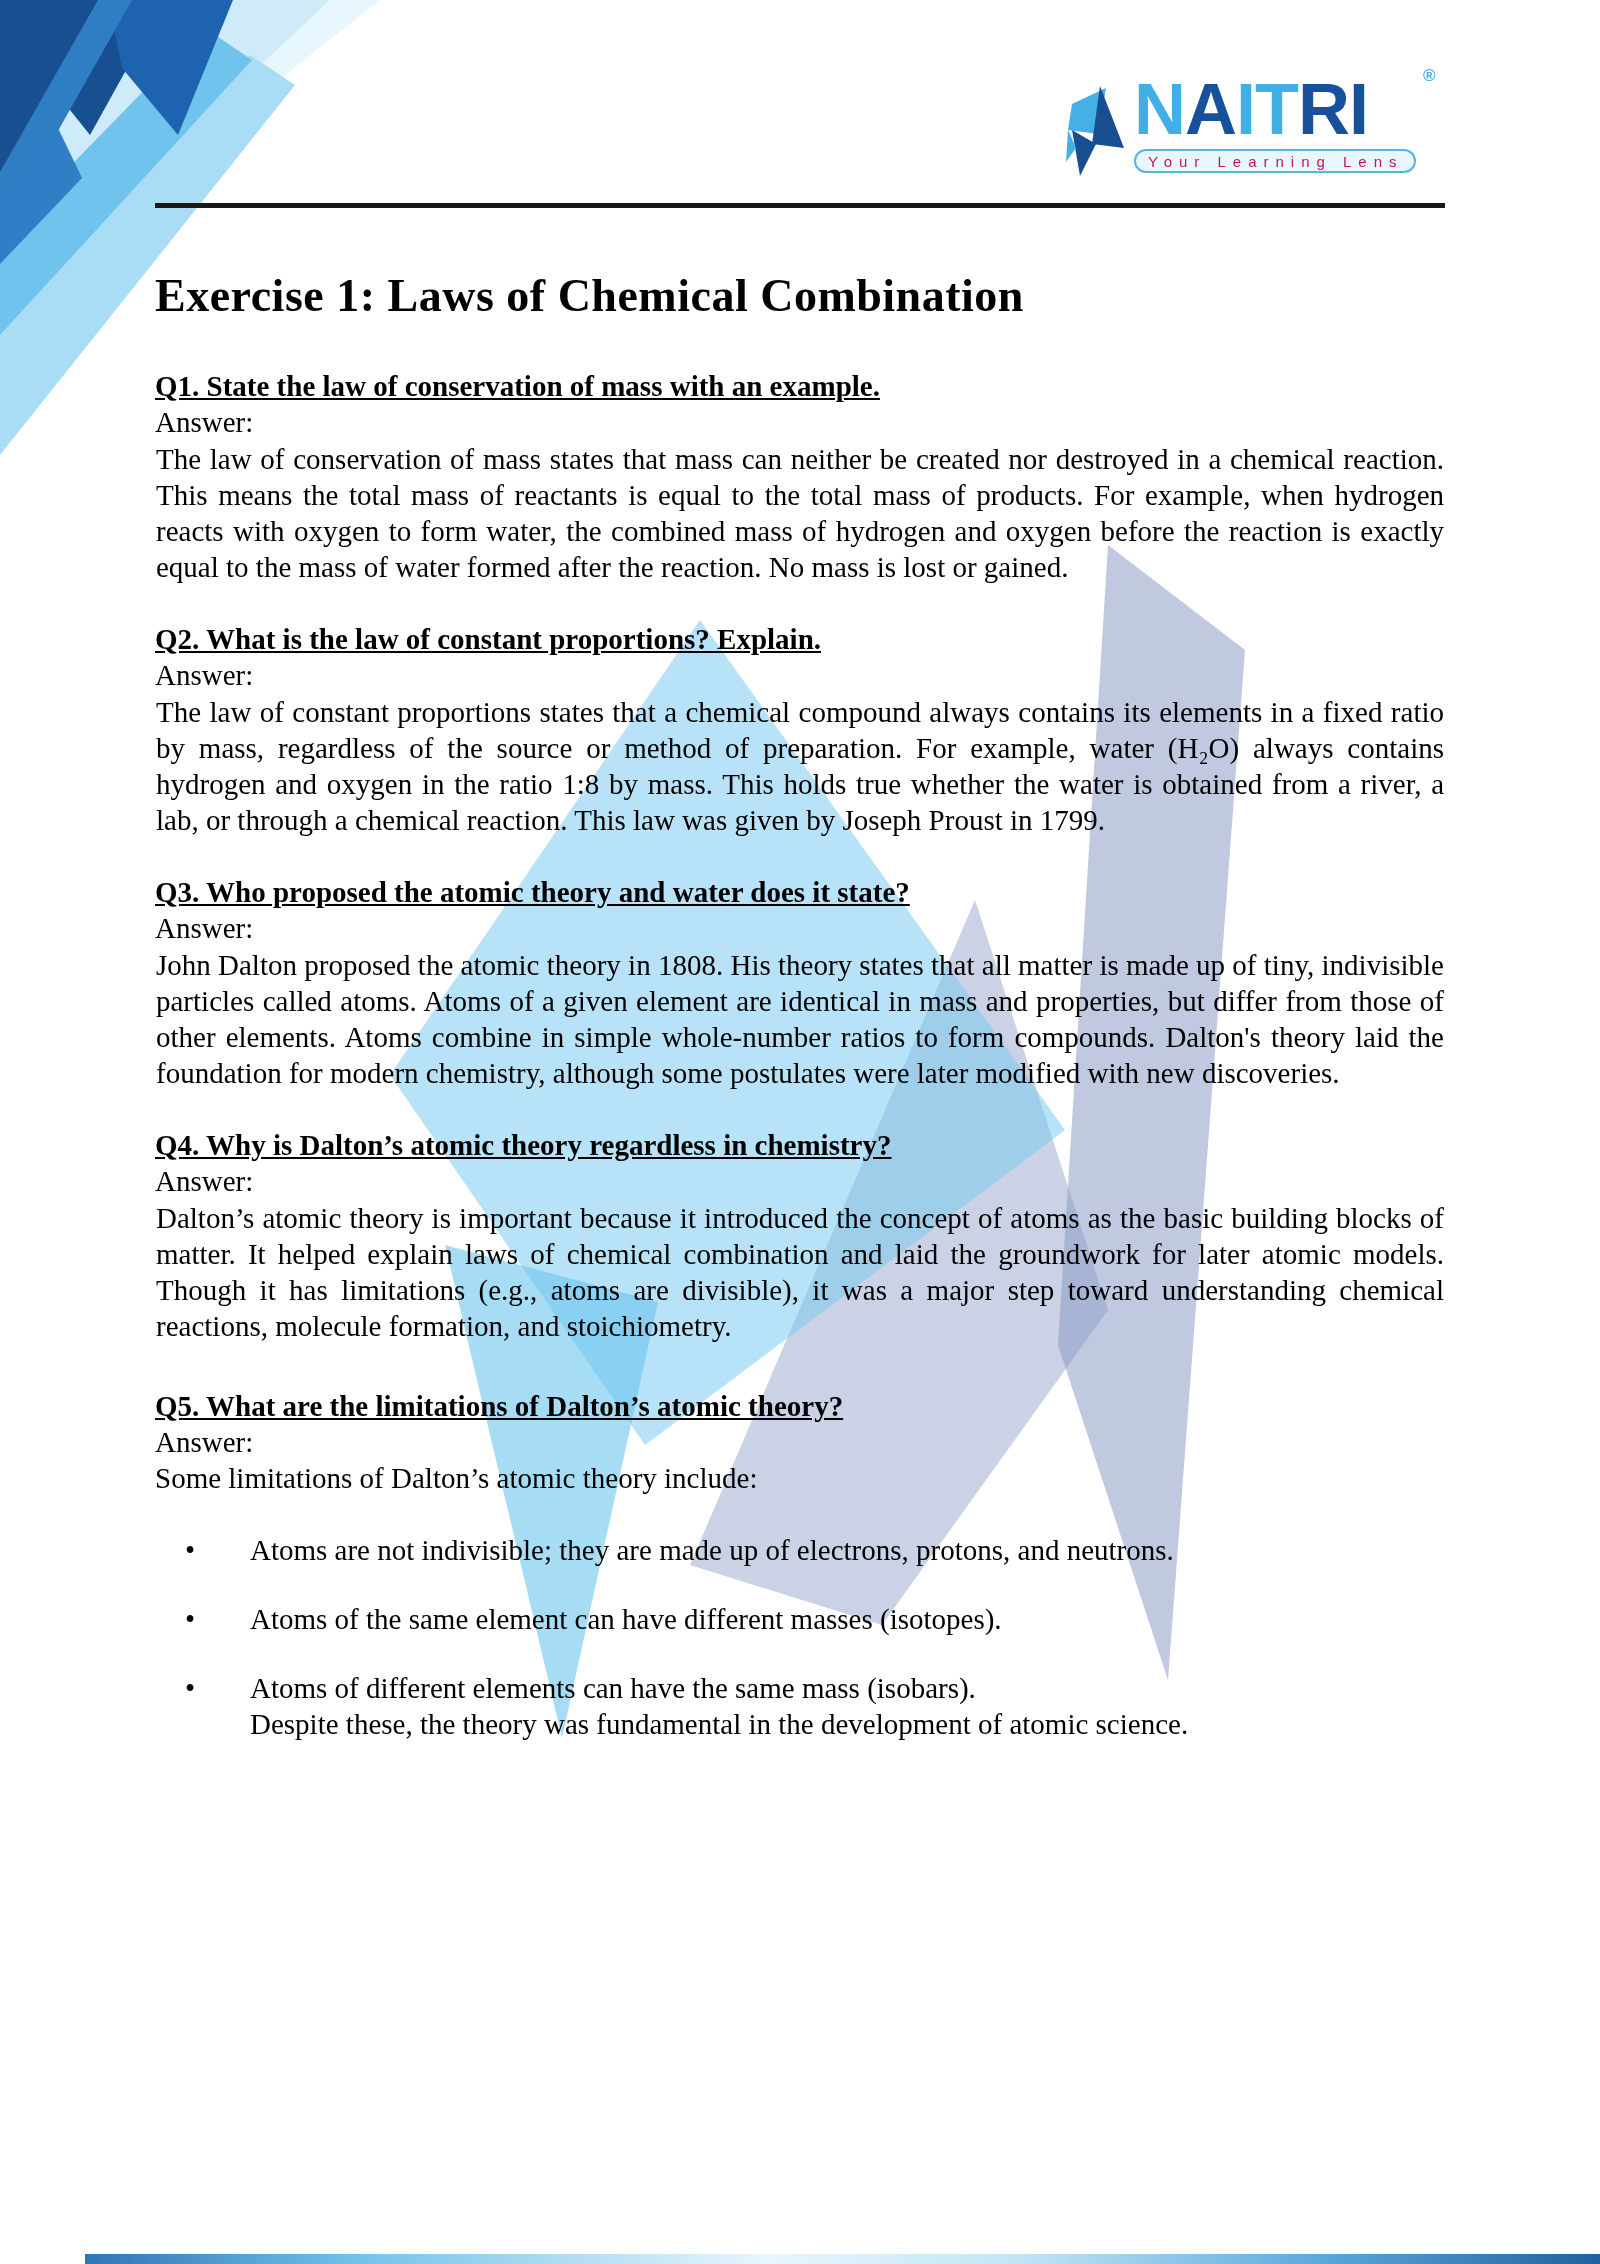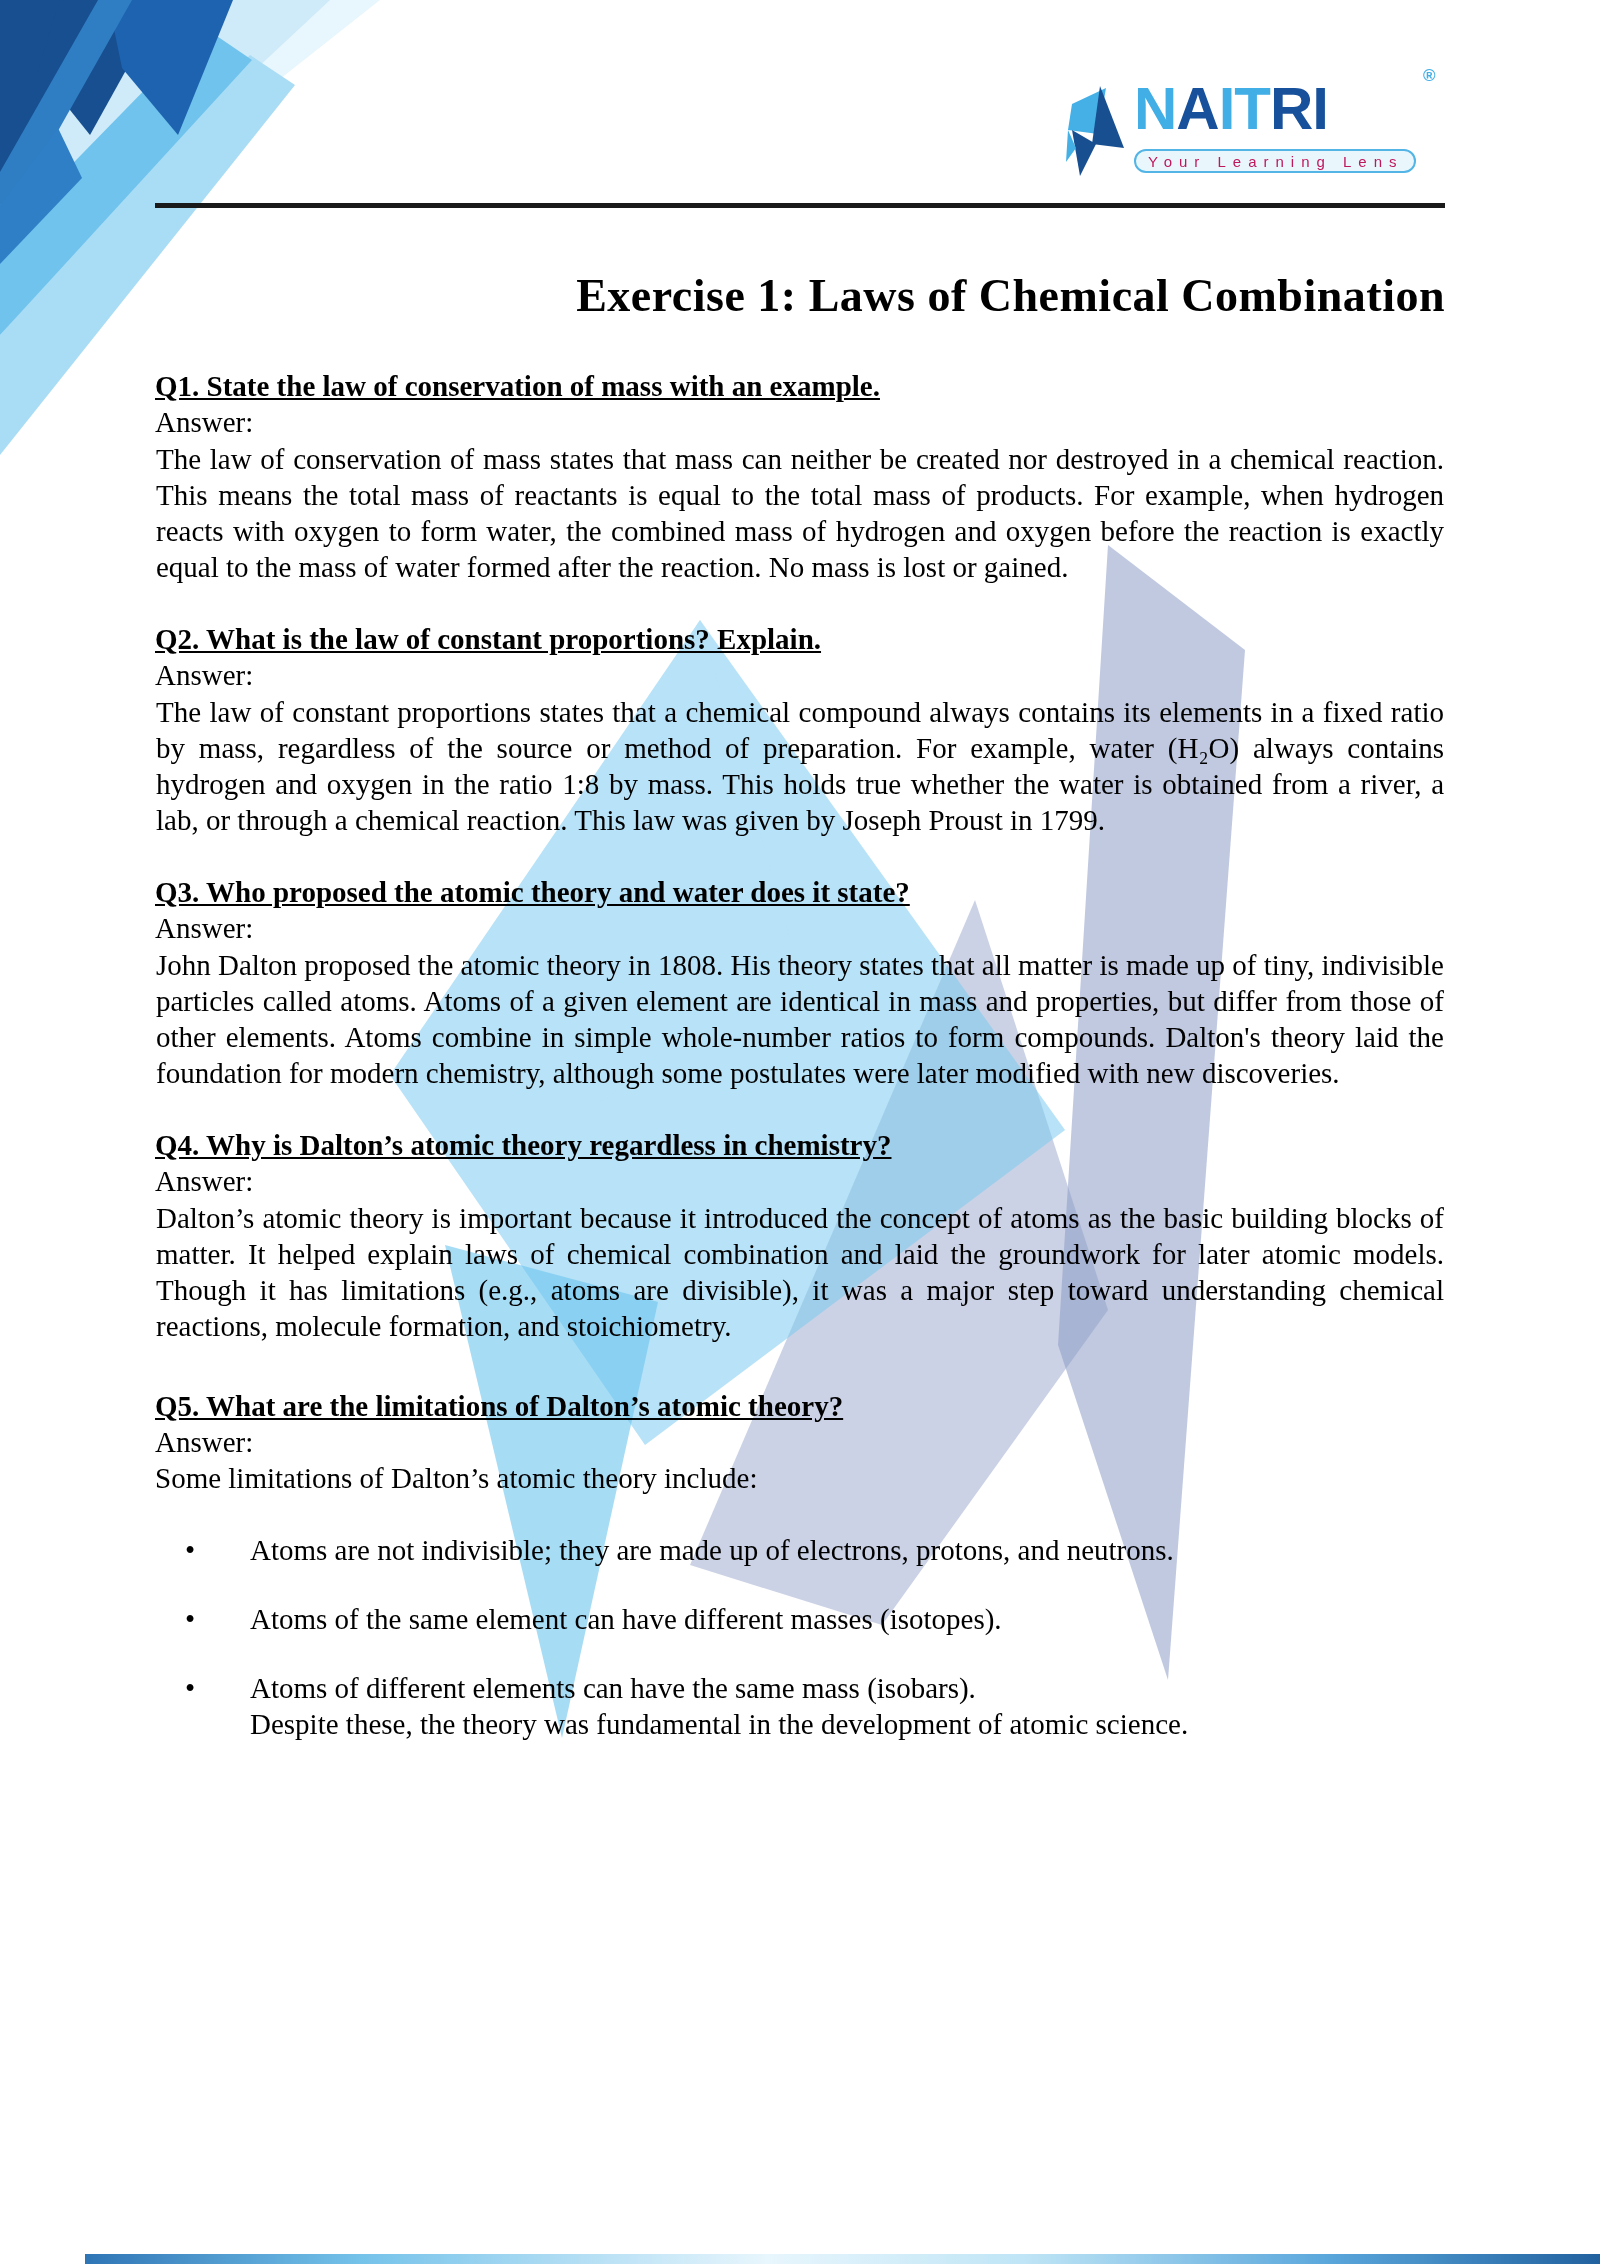--- a/index.html
+++ b/index.html
@@ -11,41 +11,41 @@
   
   .corner-svg{position:absolute;top:0;left:0;pointer-events:none;}
   
   .watermark-svg{position:absolute;left:320px;top:430px;pointer-events:none;}
   
   .logo{position:absolute;top:52px;left:1066px;display:flex;align-items:flex-start;}
   .logo-mark{margin-top:34px;margin-right:6px;}
   .logo-textcol{position:relative;}
   .brand{
     font-family:"Liberation Sans",sans-serif;font-weight:bold;
-    font-size:60px;line-height:66px;letter-spacing:-1px;white-space:nowrap;
+    font-size:72px;line-height:66px;letter-spacing:-1px;white-space:nowrap;
     display:block;margin-top:24px;
   }
   .brand .lt{color:#41aee6;}
   .brand .dk{color:#17519c;}
   .reg{
     position:absolute;top:14px;right:-20px;
     font-family:"Liberation Sans",sans-serif;font-size:17px;font-weight:bold;color:#41aee6;
   }
   .tagline{
     margin-top:7px;border:2px solid #53b4e6;border-radius:12px;background:#e9f7fd;
     color:#be185d;font-family:"Liberation Sans",sans-serif;font-size:15px;
     letter-spacing:7px;padding:2px 10px 1px 12px;text-align:center;white-space:nowrap;
   }
   
   .divider{position:absolute;left:155px;top:203px;width:1290px;height:5px;background:#1a1a1a;}
   .content{
     position:absolute;left:155px;top:268px;width:1290px;
     font-size:29px;line-height:36px;
   }
-  .doc-title{font-size:46px;line-height:56px;font-weight:bold;margin:0 0 44px 0;letter-spacing:0.5px;text-align:right;}
+  .doc-title{font-size:46px;line-height:56px;font-weight:bold;margin:0 0 44px 0;letter-spacing:0.5px;}
   .qa-block{margin:0 0 36px 0;}
   .qa-block.q4{margin-bottom:44px;}
   .q{font-weight:bold;margin:0;text-decoration:underline;}
   .alabel{font-weight:normal;margin:0;}
   .atext{margin:1px;text-align:justify;}
   .intro{margin:0;}
   ul.limitations{list-style:none;margin:0;padding:0;}
   ul.limitations li{position:relative;padding-left:95px;margin-top:36px;}
   ul.limitations li + li{margin-top:33px;}
   ul.limitations .dot{position:absolute;left:30px;top:0;}

